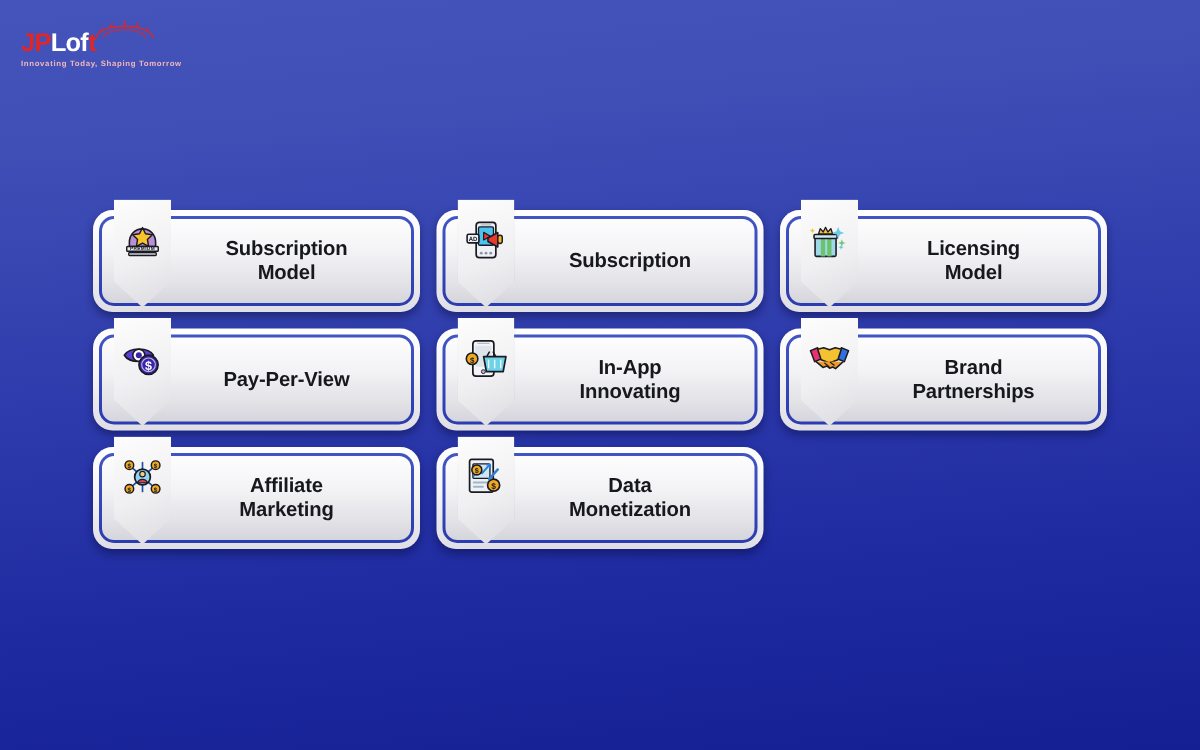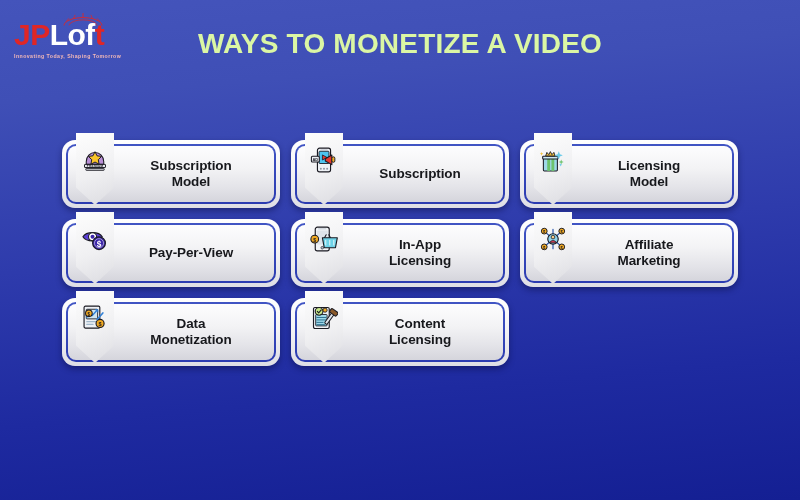--- a/index.html
+++ b/index.html
@@ -18,21 +18,21 @@
 
   
   #logo {
     position: absolute;
     left: 14px;
     top: 12px;
     width: 118px;
     height: 44px;
   }
   #logo .logo-wordmark {
-    font-size: 30px;
+    font-size: 17px;
     font-weight: 800;
     letter-spacing: -0.5px;
     line-height: 1;
     position: relative;
     padding-top: 8px;
     white-space: nowrap;
   }
   #logo .lg-jp { color: #e02626; }
   #logo .lg-l  { color: #ffffff; }
   #logo .lg-o  { color: #ffffff; }
@@ -159,21 +159,20 @@
       <line x1="31" y1="3.2" x2="32.4" y2="6.4" opacity="0.85"></line>
       <line x1="8.5" y1="6.6" x2="6.6" y2="9" opacity="0.7"></line>
       <line x1="37.5" y1="6.6" x2="39.4" y2="9" opacity="0.7"></line>
     </g>
   </svg>
   <div class="logo-wordmark"><span class="lg-jp">JP</span><span class="lg-l">L</span><span class="lg-o">o</span><span class="lg-f">f</span><span class="lg-t">t</span></div>
   <div class="logo-tagline">Innovating Today, Shaping Tomorrow</div>
 </div>
 
 <h1 id="title">
-  <span class="title-line">WAYS TO MONETIZE A VIDEO</span>
 </h1>
 
 <div id="grid">
 
   <div class="card">
     <div class="card-shell">
       <div class="card-ring">
         <div class="card-face">
           <span class="card-label">Subscription
 Model</span>
@@ -258,39 +257,58 @@
         <text x="20.6" y="24.6" font-family="Liberation Sans, sans-serif" font-size="9.5" font-weight="700" fill="#ffffff" text-anchor="middle">$</text>
       </svg>
     </div>
   </div>
 
   <div class="card">
     <div class="card-shell">
       <div class="card-ring">
         <div class="card-face">
           <span class="card-label">In-App
-Licensing</span>
+Innovating</span>
         </div>
       </div>
     </div>
     <div class="pin">
       <svg class="pin-icon" viewBox="0 0 32 32">
         <rect x="6" y="2.5" width="16" height="27" rx="2.4" fill="#f2f4f7" stroke="#1a1a22" stroke-width="1.3"></rect>
         <rect x="7.8" y="6.2" width="12.4" height="16" rx="0.8" fill="#dfe4ea"></rect>
         <rect x="9.2" y="4" width="9.6" height="0.9" rx="0.45" fill="#b5bcc8"></rect>
         <circle cx="14" cy="26" r="1.5" fill="#b5bcc8" stroke="#1a1a22" stroke-width="0.7"></circle>
         <path d="M16.4 14.8 l2.1 -3.6 M23.6 14.8 l-2.1 -3.6" stroke="#1a1a22" stroke-width="1.2" fill="none" stroke-linecap="round"></path>
         <path d="M14.2 14.6 h17 l-2.1 11.4 h-12.8 Z" fill="#6fd3e8" stroke="#1a1a22" stroke-width="1.3" stroke-linejoin="round"></path>
         <path d="M18 17 v6.4 M22.6 17 v6.4 M27.2 17 v6.4" stroke="#ffffff" stroke-width="1.1" opacity="0.85"></path>
         <circle cx="5.4" cy="16.2" r="4.4" fill="#f0a922" stroke="#1a1a22" stroke-width="1.2"></circle>
         <text x="5.4" y="19.2" font-family="Liberation Sans, sans-serif" font-size="6" font-weight="700" fill="#1a1a22" text-anchor="middle">$</text>
       </svg>
     </div>
   </div>
 
+  <div class="card">
+    <div class="card-shell">
+      <div class="card-ring">
+        <div class="card-face">
+          <span class="card-label">Brand
+Partnerships</span>
+        </div>
+      </div>
+    </div>
+    <div class="pin">
+      <svg class="pin-icon" viewBox="0 0 32 32">
+        <path d="M1.5 10 l5.5 -2.2 3.2 8.4 -5.5 2.2 Z" fill="#e8316f" stroke="#1a1a22" stroke-width="1.1" stroke-linejoin="round"></path>
+        <path d="M30.5 10 l-5.5 -2.2 -3.2 8.4 5.5 2.2 Z" fill="#2f6fe0" stroke="#1a1a22" stroke-width="1.1" stroke-linejoin="round"></path>
+        <path d="M7 9 l4.6 -1.2 4.4 1.6 4.4 -1.6 4.6 1.2 -2.6 8 -6.4 2.4 -6.4 -2.4 Z" fill="#f4c230" stroke="#1a1a22" stroke-width="1.2" stroke-linejoin="round"></path>
+        <path d="M5.6 18.2 l5.4 4.6 3.2 -1 1.9 1.6 2.4 -0.9 2.1 1.2 5.8 -5.2" fill="#f09a2b" stroke="#1a1a22" stroke-width="1.2" stroke-linejoin="round" stroke-linecap="round"></path>
+        <path d="M12.4 19.6 l3.1 2.4 M16.6 18.8 l3 2.3" stroke="#1a1a22" stroke-width="0.9" stroke-linecap="round"></path>
+      </svg>
+    </div>
+  </div>
 
   <div class="card">
     <div class="card-shell">
       <div class="card-ring">
         <div class="card-face">
           <span class="card-label">Affiliate
 Marketing</span>
         </div>
       </div>
     </div>
@@ -335,38 +353,14 @@
         <rect x="6" y="22.6" width="8.4" height="1.5" rx="0.6" fill="#9fb6c9"></rect>
         <circle cx="9" cy="10.6" r="3.8" fill="#f0a922" stroke="#1a1a22" stroke-width="1.2"></circle>
         <text x="9" y="13.2" font-family="Liberation Sans, sans-serif" font-size="5.4" font-weight="700" fill="#1a1a22" text-anchor="middle">$</text>
         <circle cx="21.8" cy="22.2" r="4.6" fill="#f0a922" stroke="#1a1a22" stroke-width="1.3"></circle>
         <text x="21.8" y="25.3" font-family="Liberation Sans, sans-serif" font-size="6.4" font-weight="700" fill="#1a1a22" text-anchor="middle">$</text>
         <path d="M18.4 17.6 l6.6 -7.4" stroke="#2f7fd6" stroke-width="1.8" stroke-linecap="round"></path>
       </svg>
     </div>
   </div>
 
-  <div class="card">
-    <div class="card-shell">
-      <div class="card-ring">
-        <div class="card-face">
-          <span class="card-label">Content
-Licensing</span>
-        </div>
-      </div>
-    </div>
-    <div class="pin">
-      <svg class="pin-icon" viewBox="0 0 32 32">
-        <rect x="4" y="4" width="18" height="24" rx="1.6" fill="#eef1f5" stroke="#1a1a22" stroke-width="1.3"></rect>
-        <rect x="6.5" y="12" width="13" height="13" rx="0.8" fill="#9fd9ea" stroke="#1a1a22" stroke-width="1"></rect>
-        <path d="M7.8 15.4 h10.4 M7.8 18.2 h10.4 M7.8 21 h7.2 M7.8 23.6 h8.8" stroke="#2b6e8c" stroke-width="1.1" stroke-linecap="round"></path>
-        <circle cx="10.4" cy="8.4" r="4.4" fill="#c7e88a" stroke="#1a1a22" stroke-width="1.3"></circle>
-        <path d="M8.4 8.5 l1.5 1.6 3 -3.4" stroke="#1a1a22" stroke-width="1.3" fill="none" stroke-linecap="round" stroke-linejoin="round"></path>
-        <circle cx="17.2" cy="7" r="2.4" fill="#f0a922" stroke="#1a1a22" stroke-width="1"></circle>
-        <g transform="rotate(36 21 18)">
-          <rect x="19.4" y="8.5" width="3.4" height="15" rx="1.2" fill="#e0e4ea" stroke="#1a1a22" stroke-width="1.2"></rect>
-          <rect x="16.4" y="5" width="9.4" height="5" rx="1.4" fill="#8a5a2b" stroke="#1a1a22" stroke-width="1.2"></rect>
-        </g>
-      </svg>
-    </div>
-  </div>
 
 </div>
 
 </body></html>

